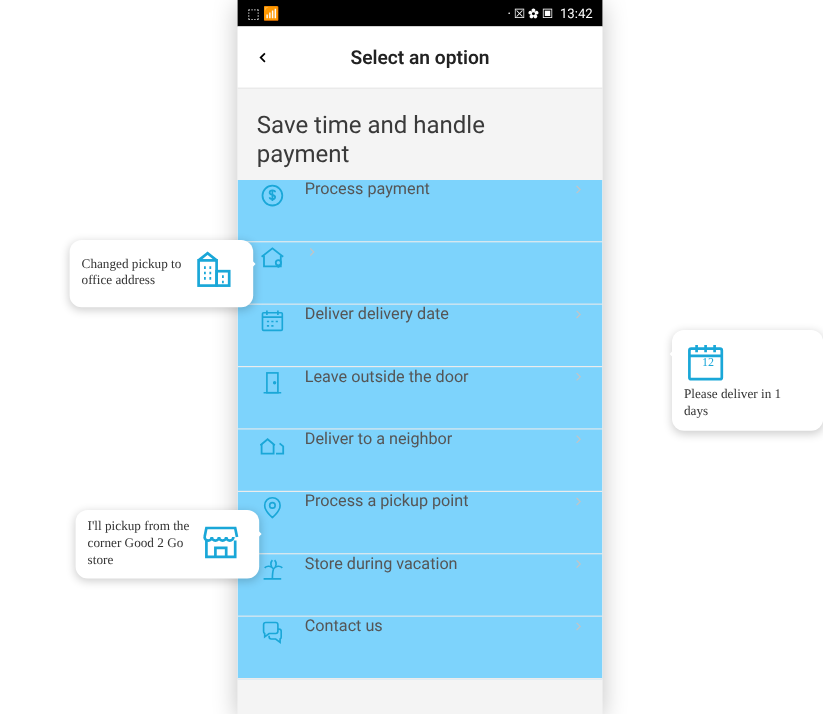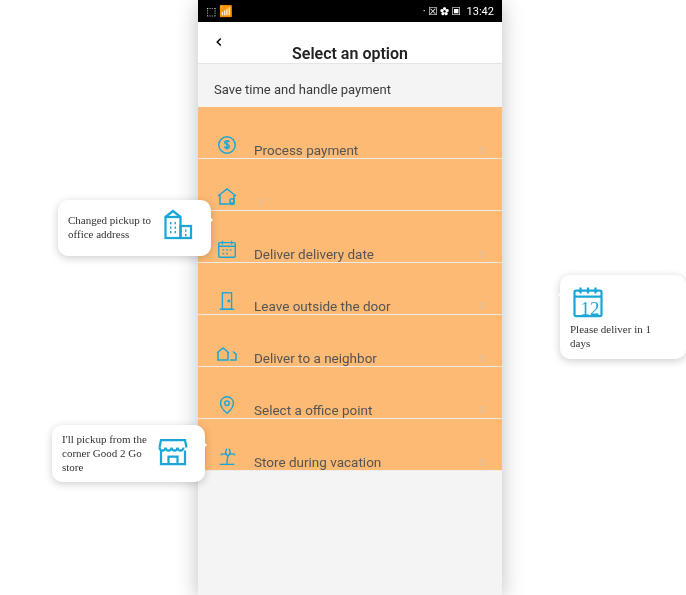--- a/index.html
+++ b/index.html
@@ -24,24 +24,24 @@
     background: #000;
     color: #fff;
     display: flex;
     align-items: center;
     justify-content: space-between;
     font-size: 11px;
     padding: 0 8px;
   }
   .status-left, .status-right { display: flex; align-items: center; gap: 6px; }
   .header {
-    height: 42px;
+    height: 52px;
     background: #fff;
     display: flex;
-    align-items: flex-end;
+    align-items: center;
     border-bottom: 1px solid #e5e5e5;
     position: relative;
   }
   .back {
     width: 42px;
     height: 42px;
     display: flex;
     align-items: center;
     justify-content: center;
     color: #000;
@@ -57,28 +57,28 @@
     color: #222;
     pointer-events: none;
   }
   .content {
     height: calc(100% - 64px);
     overflow-y: auto;
     background: #f4f4f4;
   }
   .section-label {
     padding: 18px 16px 10px 16px;
-    font-size: 13px;
+    font-size: 20px;
     color: #3a3a3a;
     background: #f4f4f4;
   }
   .row {
     display: flex;
-    align-items: flex-end;
-    background: #fdba74;
+    align-items: flex-start;
+    background: #7dd3fc;
     height: 52px;
     padding: 0 14px 0 16px;
     border-bottom: 1px solid #ececec;
     cursor: pointer;
   }
   .row .icon {
     width: 26px;
     height: 26px;
     display: flex;
     align-items: center;
@@ -244,21 +244,21 @@
       </span>
     </div>
 
     <div class="row">
       <span class="icon">
         <svg width="22" height="22" viewBox="0 0 24 24" fill="none" stroke="currentColor" stroke-width="1.5">
             <path d="M12 21s-7-6-7-11a7 7 0 0114 0c0 5-7 11-7 11z"></path>
             <circle cx="12" cy="10" r="2.5"></circle>
           </svg>
       </span>
-      <span class="row-label">Select a office point</span>
+      <span class="row-label">Process a pickup point</span>
       <span class="chevron">
         <svg width="12" height="16" viewBox="0 0 24 24" fill="none" stroke="currentColor" stroke-width="2">
             <polyline points="9 18 15 12 9 6"></polyline>
           </svg>
       </span>
     </div>
 
     <div class="row">
       <span class="icon">
         <svg width="22" height="22" viewBox="0 0 24 24" fill="none" stroke="currentColor" stroke-width="1.5">
@@ -267,56 +267,70 @@
           </svg>
       </span>
       <span class="row-label">Store during vacation</span>
       <span class="chevron">
         <svg width="12" height="16" viewBox="0 0 24 24" fill="none" stroke="currentColor" stroke-width="2">
             <polyline points="9 18 15 12 9 6"></polyline>
           </svg>
       </span>
     </div>
 
+    <div class="row">
+      <span class="icon">
+        <svg width="22" height="22" viewBox="0 0 24 24" fill="none" stroke="currentColor" stroke-width="1.5">
+            <path d="M4 5a2 2 0 012-2h9a2 2 0 012 2v6a2 2 0 01-2 2H9l-4 3v-3a2 2 0 01-1-2V5z"></path>
+            <path d="M9 15v1a2 2 0 002 2h4l4 3v-3a2 2 0 001-2v-5a2 2 0 00-2-2h-1"></path>
+          </svg>
+      </span>
+      <span class="row-label">Contact us</span>
+      <span class="chevron">
+        <svg width="12" height="16" viewBox="0 0 24 24" fill="none" stroke="currentColor" stroke-width="2">
+            <polyline points="9 18 15 12 9 6"></polyline>
+          </svg>
+      </span>
+    </div>
 
   </div>
 </div>
 
 <div class="bubble left" style="left:38px; top:200px;">
   <div class="bubble-body">
     <div class="bubble-text" style="display:inline-block; vertical-align:middle;">Changed pickup to office address</div>
     <span class="bubble-icon" style="display:inline-block; vertical-align:middle;">
       <svg width="36" height="36" viewBox="0 0 24 24" fill="none" stroke="currentColor" stroke-width="1.5">
           <rect x="3" y="6" width="10" height="14"></rect>
           <path d="M3 6l5-4 5 4"></path>
           <rect x="13" y="12" width="7" height="8"></rect>
           <path d="M6 10h1M9 10h1M6 13h1M9 13h1M6 16h1M9 16h1M16 15h1M16 18h1"></path>
         </svg>
     </span>
   </div>
 </div>
 
-<div class="bubble left" style="left:32px; top:425px;">
+<div class="bubble left" style="left:43px; top:425px;">
   <div class="bubble-body">
     <div class="bubble-text" style="display:inline-block; vertical-align:middle;">I'll pickup from the corner Good 2 Go store</div>
     <span class="bubble-icon" style="display:inline-block; vertical-align:middle;">
       <svg width="36" height="36" viewBox="0 0 24 24" fill="none" stroke="currentColor" stroke-width="1.5">
           <path d="M3 9l1-5h16l1 5"></path>
           <path d="M3 9a2 2 0 004 0 2 2 0 004 0 2 2 0 004 0 2 2 0 004 0"></path>
           <path d="M4 11v9h16v-9"></path>
           <path d="M9 20v-5h6v5"></path>
         </svg>
     </span>
   </div>
 </div>
 
 <div class="bubble right" style="left:540px; top:275px;">
   <div class="bubble-body">
     <span class="bubble-icon" style="display:inline-block; vertical-align:middle; position:relative;">
       <svg width="36" height="36" viewBox="0 0 24 24" fill="none" stroke="currentColor" stroke-width="1.5">
           <rect x="3" y="5" width="18" height="17" rx="1"></rect>
           <path d="M3 9h18M7 3v4M12 3v4M17 3v4"></path>
         </svg>
-      <span style="position:absolute; left:0; right:0; top:14px; text-align:center; font-size:19px; color:#1aa7d8; font-family:inherit;">12</span>
+      <span style="position:absolute; left:0; right:0; top:14px; text-align:center; font-size:10px; color:#1aa7d8; font-family:inherit;">12</span>
     </span>
     <div class="bubble-text" style="display:inline-block; vertical-align:middle;">Please deliver in 1 days</div>
   </div>
 </div>
 
 </body></html>

